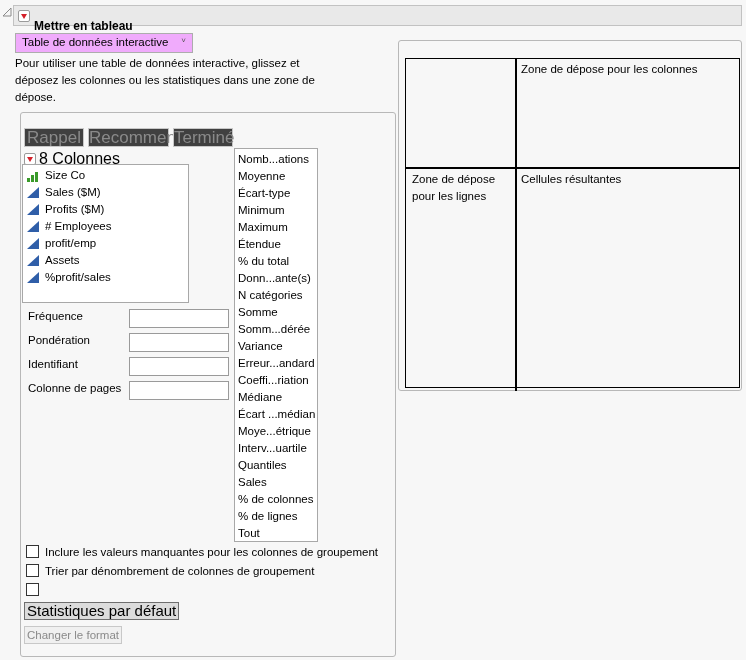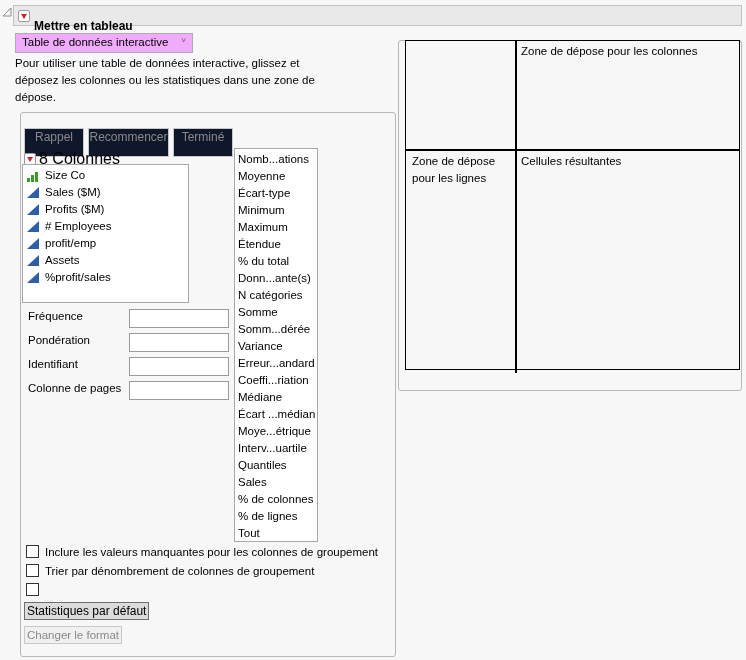--- a/index.html
+++ b/index.html
@@ -14,45 +14,45 @@
     .red-menu::after { content: ""; position: absolute; left: 2px; top: 3px; width: 0; height: 0; border-left: 3px solid transparent; border-right: 3px solid transparent; border-top: 5px solid #d4202a; }
     .header-menu { left: 4px; top: 3px; }
     .header-title { left: 20px; top: 13px; font-size: 12px; font-weight: bold; font-family: "Liberation Sans", sans-serif; white-space: nowrap; }
 
     .mode-dropdown { left: 15px; top: 33px; width: 178px; height: 20px; background: #f0abfc; border: 1px solid #adadad; font-size: 11.5px; padding: 2px 0 0 6px; white-space: nowrap; font-family: "Liberation Sans", sans-serif; }
     .mode-dropdown .chev { position: absolute; right: 6px; top: 2px; font-size: 8px; color: #555; }
     .instructions { left: 15px; top: 55px; width: 300px; font-size: 11.5px; line-height: 17px; font-family: "Liberation Sans", sans-serif; }
 
     
     .left-panel { left: 20px; top: 112px; width: 376px; height: 545px; border: 1px solid #b8b8b8; border-radius: 3px; background: #f7f7f7; }
-    .btn-disabled { height: 29px; border: 1px solid #c8c8c8; background: #0f172a; color: #8a8a8a; font-size: 12px; text-align: center; line-height: 17px; font-family: "Liberation Sans", sans-serif; white-space: nowrap; }
+    .btn-disabled { height: 19px; border: 1px solid #c8c8c8; background: #404040; color: #8a8a8a; font-size: 17px; text-align: center; line-height: 17px; font-family: "Liberation Sans", sans-serif; white-space: nowrap; }
     .cols-header { left: 24px; top: 149px; font-size: 16px; font-family: "Liberation Sans", sans-serif; white-space: nowrap; }
     .cols-header .lbl { margin-left: 3px; vertical-align: middle; }
     .cols-list { left: 22px; top: 164px; width: 167px; height: 139px; background: #fff; border: 1px solid #a8a8a8; padding-top: 2px; }
     .col-item { height: 17px; line-height: 17px; font-size: 11.5px; padding-left: 4px; white-space: nowrap; font-family: "Liberation Sans", sans-serif; display: flex; align-items: center; }
     .col-item .ico { width: 14px; height: 12px; margin-right: 4px; position: relative; flex: none; }
     .ico-nominal span { position: absolute; bottom: 0; background: #c0281e; width: 3px; }
     .ico-ordinal span { position: absolute; bottom: 0; background: #3a9a2a; width: 3px; }
     .ico-cont { width: 0 !important; height: 0 !important; border-left: 12px solid transparent; border-bottom: 11px solid #2f5ea8; margin-right: 6px !important; }
 
     .role-label { font-size: 11.5px; font-family: "Liberation Sans", sans-serif; white-space: nowrap; }
     .role-input { width: 100px; height: 19px; background: #fff; border: 1px solid #9a9a9a; }
 
     .stats-list { left: 234px; top: 148px; width: 84px; height: 394px; background: #fff; border: 1px solid #a8a8a8; padding-top: 2px; }
     .stat-item { height: 17px; line-height: 17px; font-size: 11.5px; padding-left: 3px; white-space: nowrap; overflow: hidden; font-family: "Liberation Sans", sans-serif; }
 
     .check-row { left: 26px; font-size: 11.5px; font-family: "Liberation Sans", sans-serif; white-space: nowrap; display: flex; align-items: center; }
     .checkbox { width: 13px; height: 13px; border: 1px solid #333; background: #fff; margin-right: 6px; }
 
-    .btn-default-stats { left: 24px; top: 602px; height: 18px; padding: 0 2px; border: 1px solid #6e6e6e; background: #dcdcdc; font-size: 12px; line-height: 16px; font-family: "Liberation Sans", sans-serif; white-space: nowrap; }
+    .btn-default-stats { left: 24px; top: 602px; height: 18px; padding: 0 2px; border: 1px solid #6e6e6e; background: #dcdcdc; font-size: 15px; line-height: 16px; font-family: "Liberation Sans", sans-serif; white-space: nowrap; }
     .btn-format { left: 24px; top: 626px; height: 18px; padding: 0 2px; border: 1px solid #c8c8c8; background: #f0f0f0; color: #8a8a8a; font-size: 11.5px; line-height: 16px; font-family: "Liberation Sans", sans-serif; white-space: nowrap; }
 
     
     .right-panel { left: 398px; top: 40px; width: 344px; height: 351px; border: 1px solid #b8b8b8; border-radius: 3px; background: #f7f7f7; }
-    .grid { left: 405px; top: 40px; width: 335px; height: 330px; border: 1.5px solid #000; }
+    .grid { left: 405px; top: 58px; width: 335px; height: 330px; border: 1.5px solid #000; }
     .grid .vline { position: absolute; left: 109px; top: 0; width: 1.5px; height: 332px; background: #000; }
     .grid .hline { position: absolute; left: 0; top: 108px; width: 100%; height: 1.5px; background: #000; }
     .zone-text { font-size: 11.5px; line-height: 17px; font-family: "Liberation Sans", sans-serif; }
   </style>
 </head>
 <body>
 
 <svg class="abs disclosure" viewBox="0 0 9 9">
   <polygon points="8,0 8,8 0,8" fill="none" stroke="#8a8a8a" stroke-width="1"></polygon>
 </svg>

